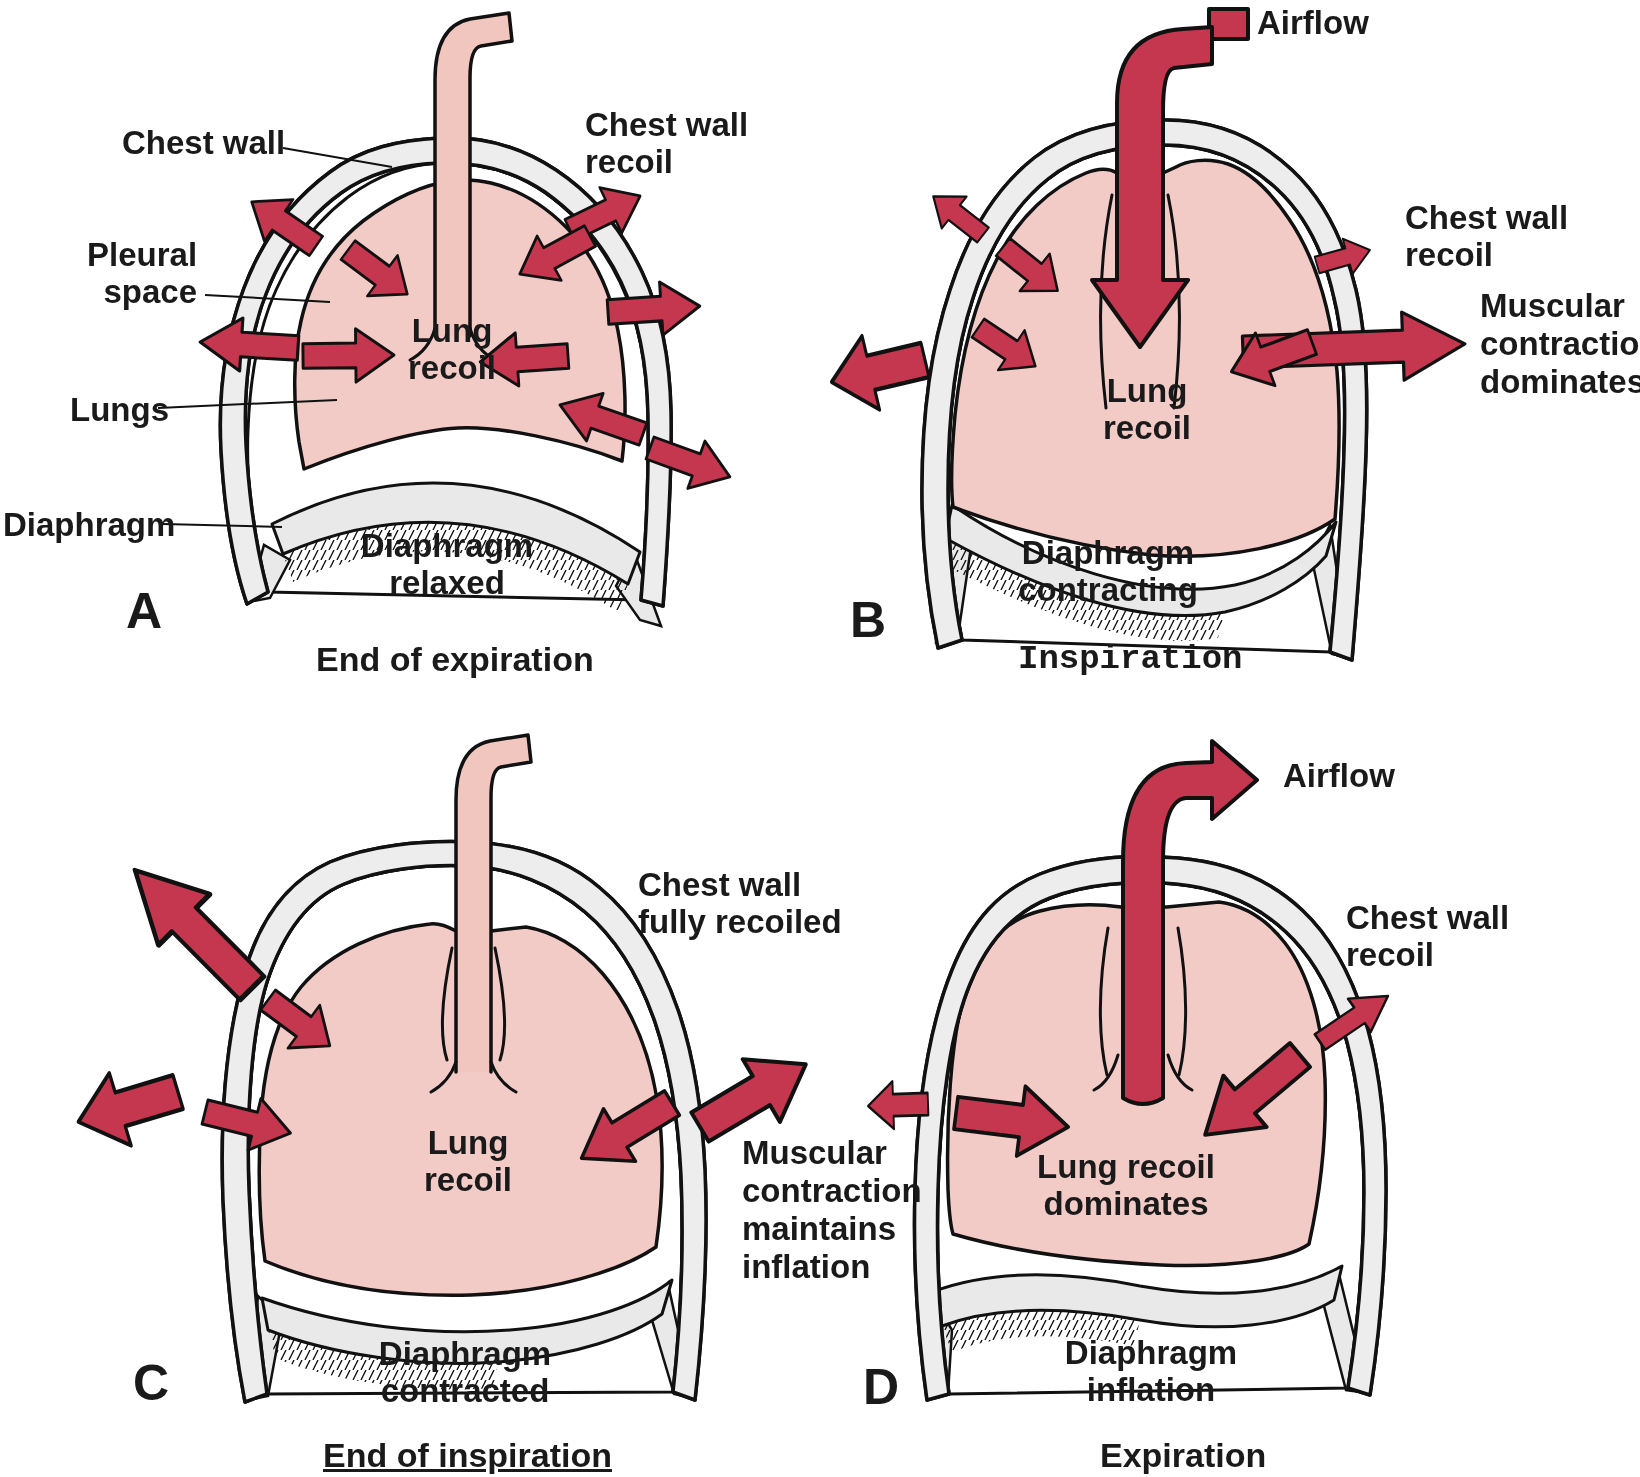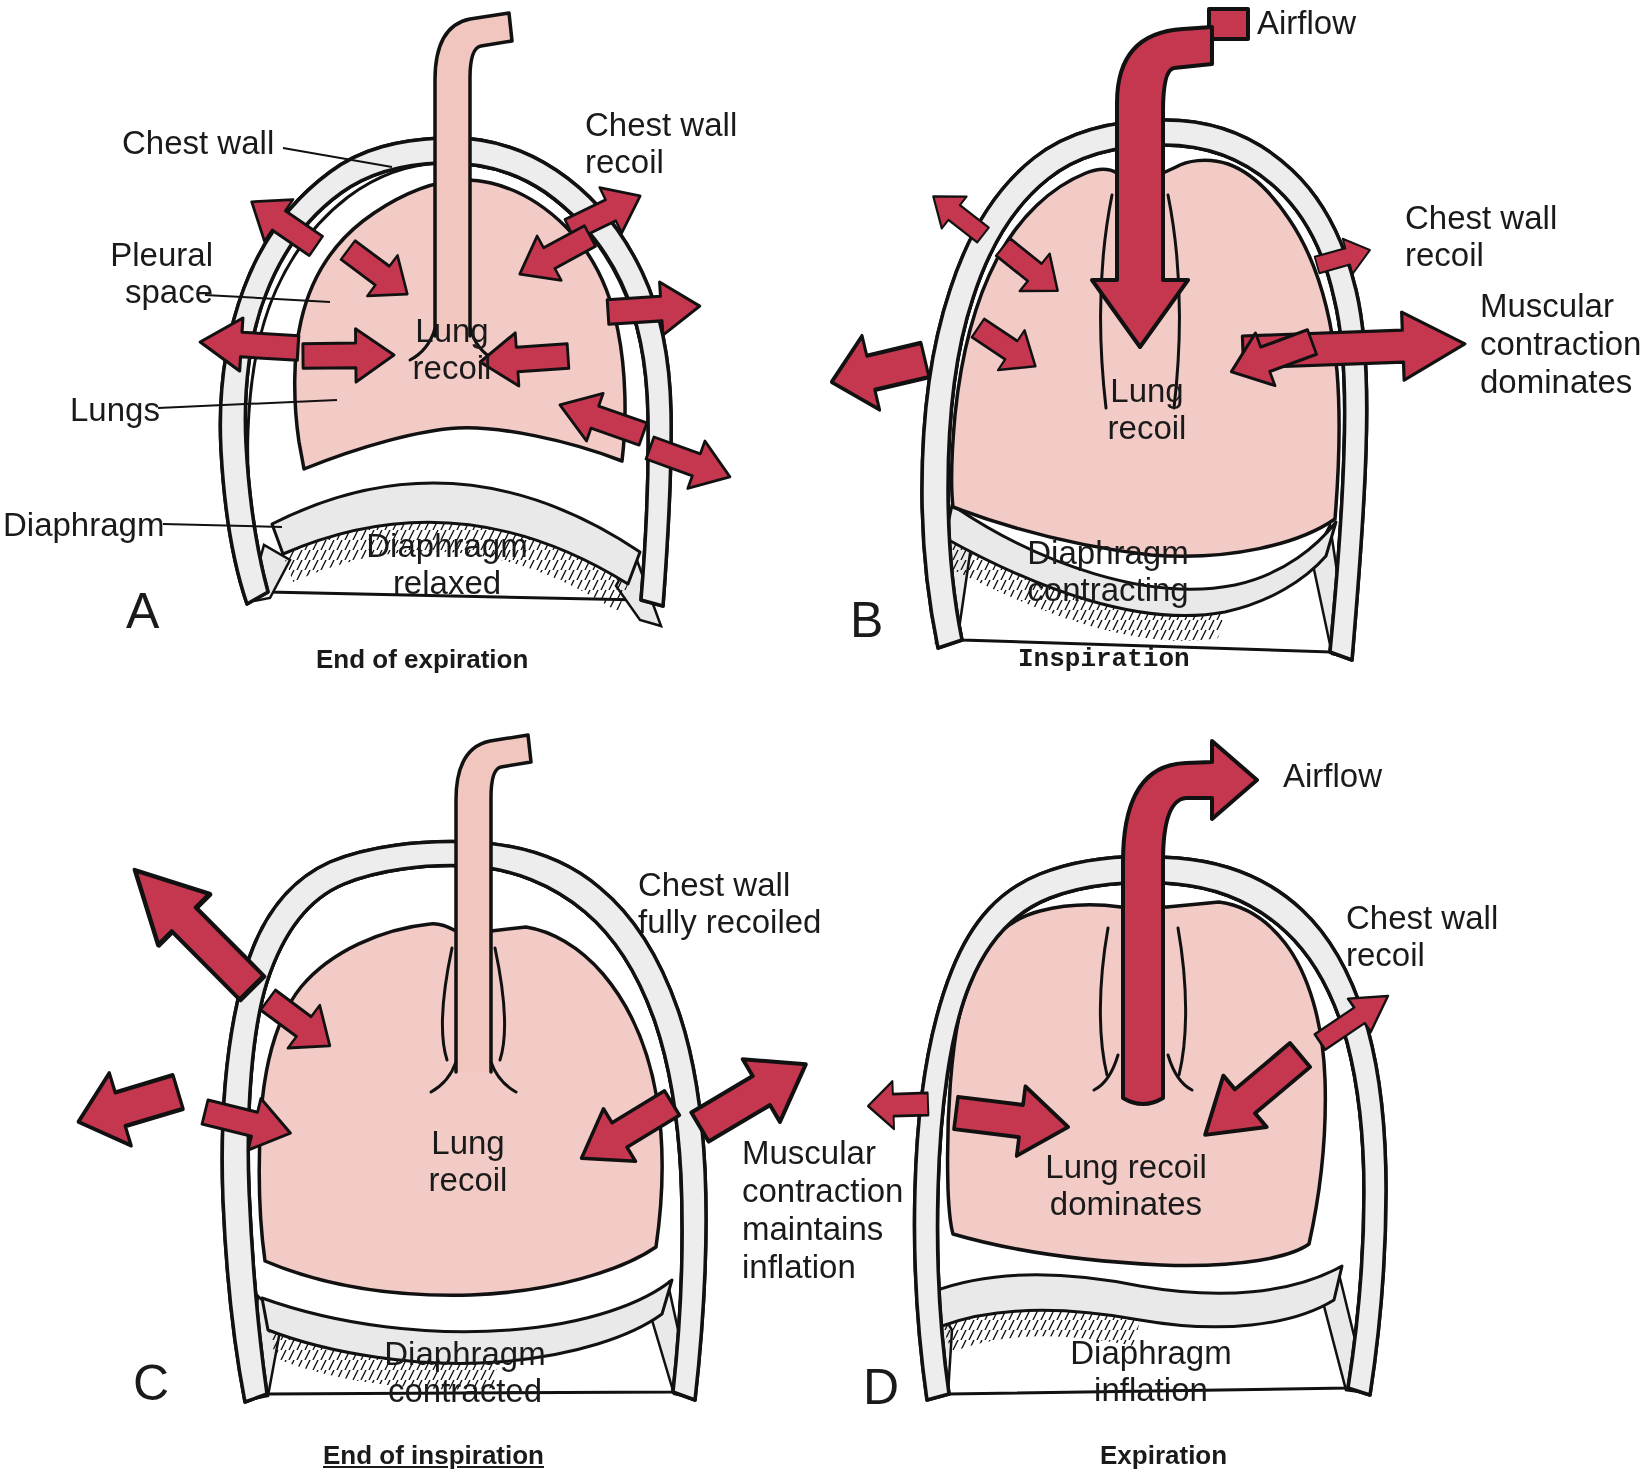--- a/index.html
+++ b/index.html
@@ -3,25 +3,25 @@
 <meta charset="utf-8">
 <style>
   html,body{margin:0;padding:0;background:#fff;}
   .canvas{
     position:relative;width:1640px;height:1477px;overflow:hidden;
     background:var(--c-background,#fff);
     font-family:"Liberation Sans", sans-serif;
     color:var(--c-text,#1a1a1a);
   }
   .art{position:absolute;left:0;top:0;}
-  .lbl{position:absolute;font-size:33px;line-height:37px;white-space:nowrap;}
+  .lbl{position:absolute;font-size:33px;line-height:37px;white-space:nowrap;font-weight:bold;}
   .lbl span{display:block;}
   .ctr{transform:translateX(-50%);text-align:center;}
-  .rt{text-align:right;margin-left:16px;}
-  .cap{font-weight:bold;font-size:26px;}
+  .rt{text-align:right;}
+  .cap{font-weight:bold;font-size:34px;}
   .letter{font-size:50px;line-height:50px;}
   .mus{line-height:38px;}
   
   .wall{fill:var(--c-wall,#EDEDED);stroke:var(--c-outline,#111);stroke-width:3.5;stroke-linejoin:round;}
   .wallspeck{fill:url(#speckle);stroke:none;}
   .inner{fill:#fff;stroke:var(--c-outline,#111);stroke-width:3;}
   .dia{fill:var(--c-diaphragm,#E9E9E9);stroke:var(--c-outline,#111);stroke-width:3;stroke-linejoin:round;}
   .wedge{fill:var(--c-diaphragm,#E9E9E9);stroke:var(--c-outline,#111);stroke-width:2.5;}
   .hatch{fill:url(#hatchp);stroke:none;}
   .lung{fill:var(--c-lung,#F2CBC7);stroke:var(--c-outline,#111);stroke-width:3.5;stroke-linejoin:round;}

